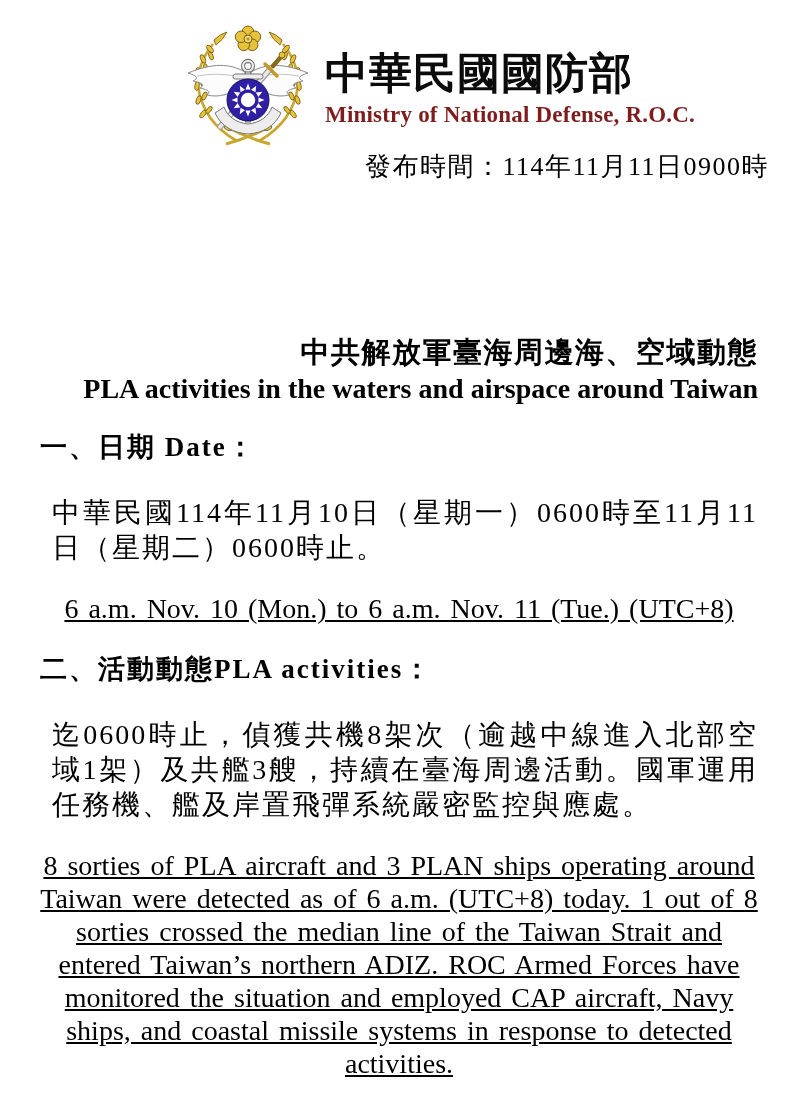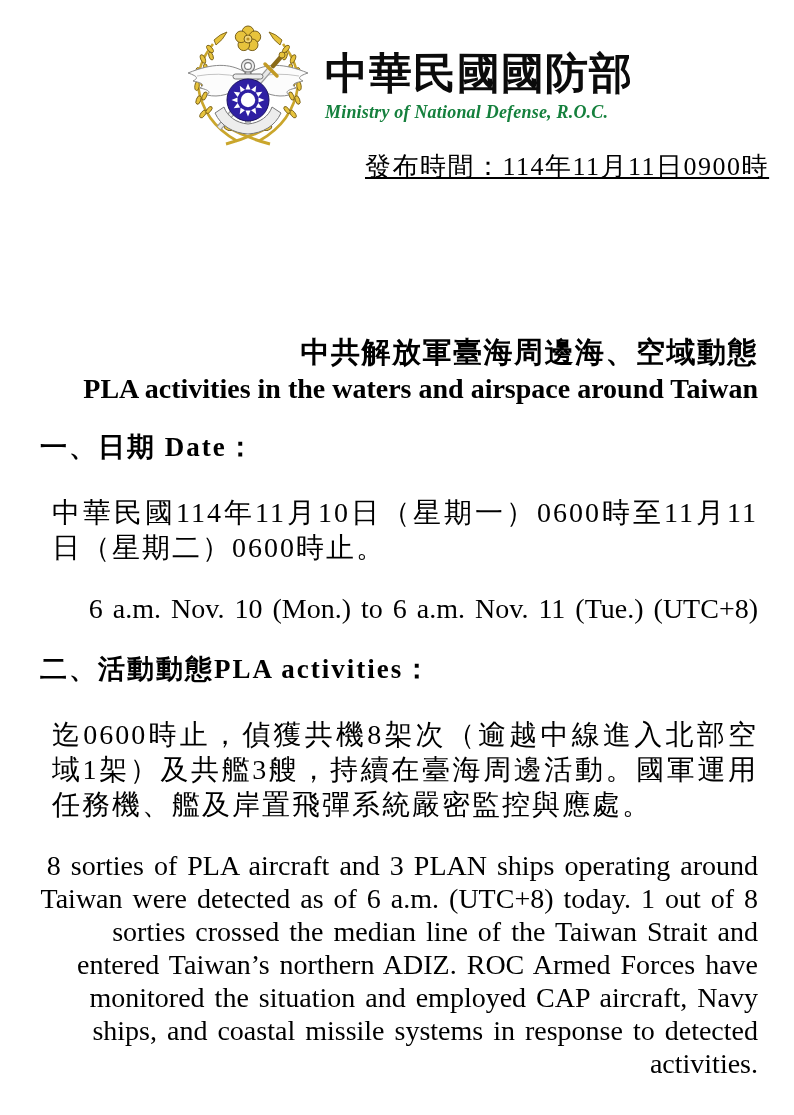--- a/index.html
+++ b/index.html
@@ -12,47 +12,47 @@
 
   
   .header { position: absolute; left: 183px; top: 24px; display: flex; align-items: flex-start; }
   .emblem { width: 130px; height: 123px; flex: 0 0 auto; }
   .org { margin-left: 12px; padding-top: 27px; }
   .org-zh {
     font-size: 43px; font-weight: 700; line-height: 1.05;
     letter-spacing: 1px; white-space: nowrap; color: #0b0b0b;
   }
   .org-en {
-    font-size: 18px; font-weight: 700; margin-top: 6px;
-    color: #15803d; letter-spacing: 0.2px; white-space: nowrap; font-style: italic;
+    font-size: 23px; font-weight: 700; margin-top: 6px;
+    color: #7f1d1d; letter-spacing: 0.2px; white-space: nowrap;
   }
 
   
   .release { position: absolute; left: 365px; top: 151px; font-size: 26px; line-height: 32px; }
-  .release-zh { letter-spacing: 1.5px; white-space: nowrap; text-decoration: underline; }
+  .release-zh { letter-spacing: 1.5px; white-space: nowrap; }
   .release-en { white-space: nowrap; word-spacing: 3px; }
 
   
   .doc-title { position: absolute; left: 40px; top: 334px; width: 718px; text-align: right; font-weight: 700; }
   .doc-title-zh { font-size: 29px; line-height: 36px; letter-spacing: 1.5px; white-space: nowrap; }
   .doc-title-en { font-size: 28px; line-height: 37px; white-space: nowrap; }
 
   
   .content { position: absolute; left: 40px; top: 430px; width: 718px; }
   .sec-heading {
     font-size: 27px; font-weight: 700; letter-spacing: 2px;
     line-height: 34px; margin: 0 0 31px 0;
   }
   .para-zh {
     font-size: 28px; line-height: 35px; letter-spacing: 2px;
     text-align: justify; margin: 0 0 27px 12px;
   }
   .para-en {
     font-size: 28px; line-height: 33px; word-spacing: 3px;
-    text-align: right; margin: 0 0 27px 0;
+    text-align: center; margin: 0 0 27px 0; text-decoration: underline;
   }
 </style>
 </head>
 <body>
 
 <div class="page">
 
   <div class="header">
     <svg class="emblem" viewBox="0 0 130 123" aria-hidden="true">
 

